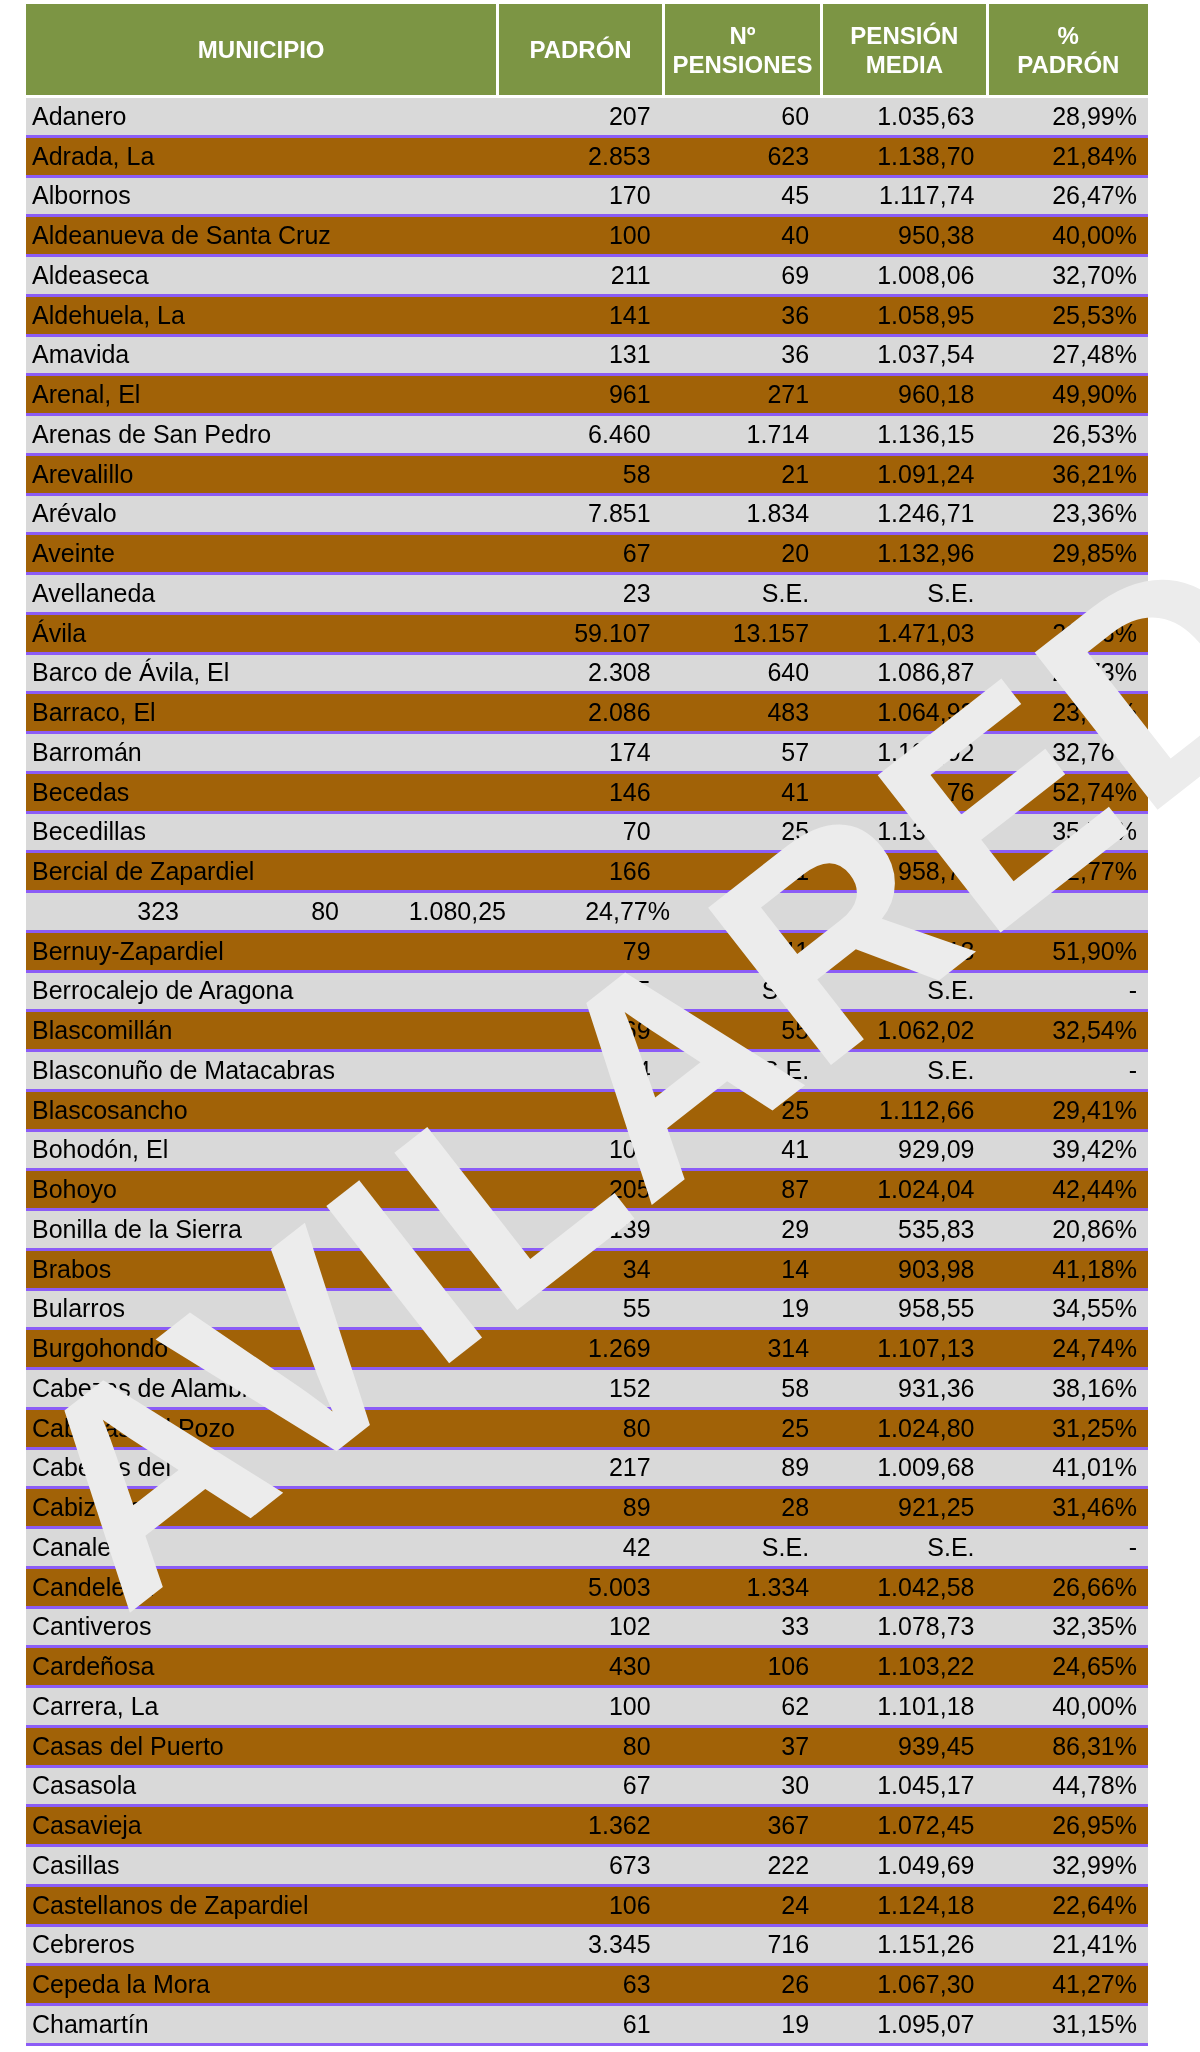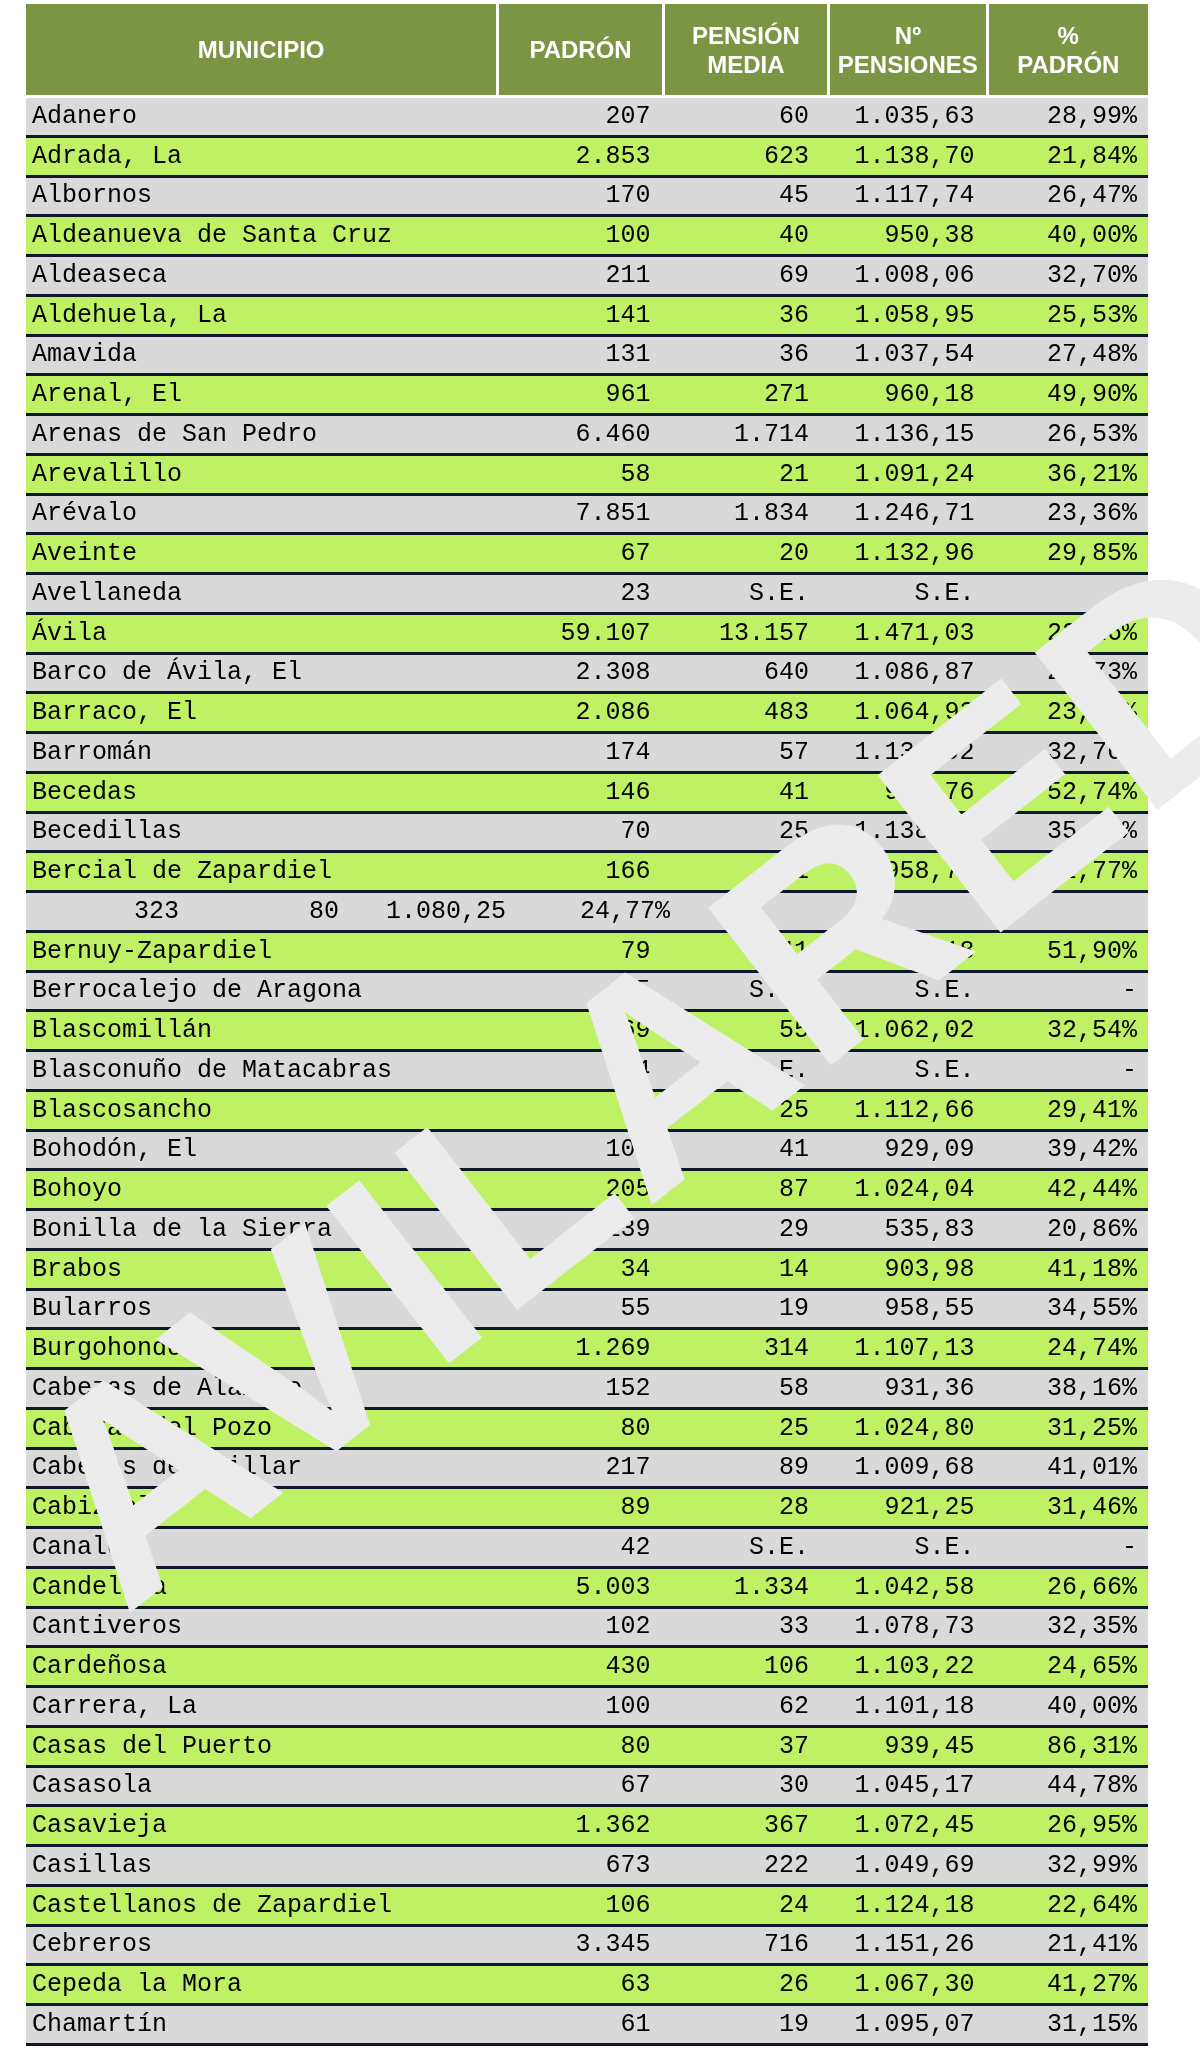--- a/index.html
+++ b/index.html
@@ -42,25 +42,24 @@
     box-sizing:border-box;
   }
   .th:not(:last-child){border-right:3px solid #ffffff;}
   .th span{white-space:pre-line;}
 
   .tbody{position:relative;z-index:0;}
   .tr{
     display:flex;
     height:39.76px;
     box-sizing:border-box;
-    border-bottom:3px solid #0f172a;
-    font-family:Liberation Mono, monospace;
+    border-bottom:3px solid #8b5cf6;
   }
   .tr.alt{background:#D9D9D9;}
-  .tr.plain{background:#bef264;}
+  .tr.plain{background:#a16207;}
   .td{
     display:flex;
     align-items:center;
     box-sizing:border-box;
     font-size:25px;
     color:#000000;
     overflow:hidden;
   }
   .td:not(:last-child){border-right:3px solid transparent;}
   .td.c0{justify-content:flex-start;padding-left:6px;}
@@ -89,27 +88,27 @@
 <body>
 
 <div class="table">
   <div class="thead">
     <div class="th c0">
         <span>MUNICIPIO</span>
       </div>
     <div class="th c1">
         <span>PADRÓN</span>
       </div>
+    <div class="th c2">
+        <span>Nº
+PENSIONES</span>
+      </div>
     <div class="th c3">
         <span>PENSIÓN
 MEDIA</span>
-      </div>
-    <div class="th c2">
-        <span>Nº
-PENSIONES</span>
       </div>
     <div class="th c4">
         <span>%
 PADRÓN</span>
       </div>
   </div>
   <div class="tbody">
       <div class="tr alt">
         <div class="td c0">
           <span>Adanero</span>

